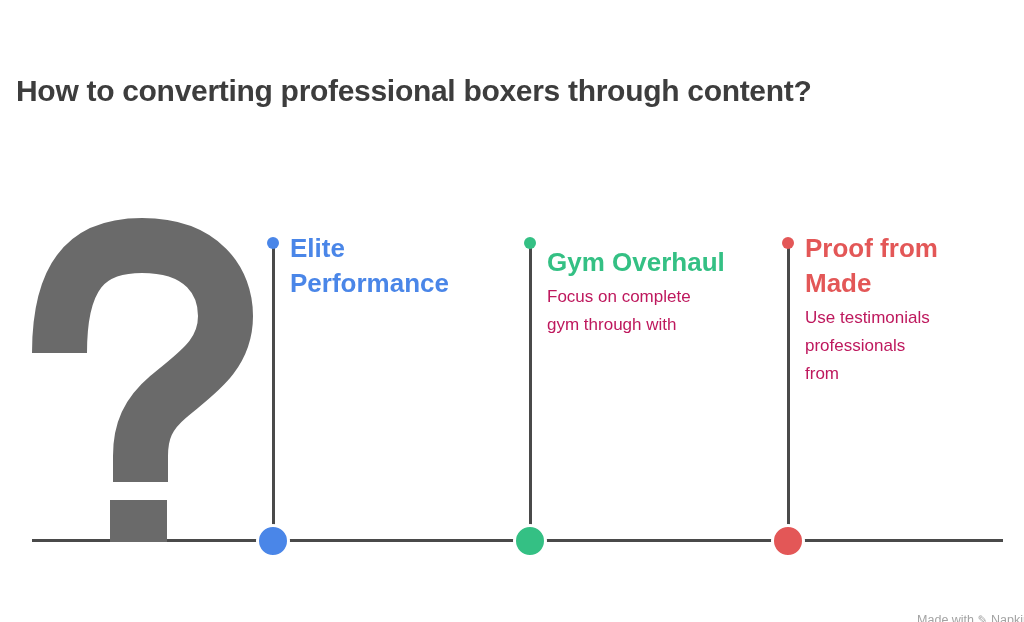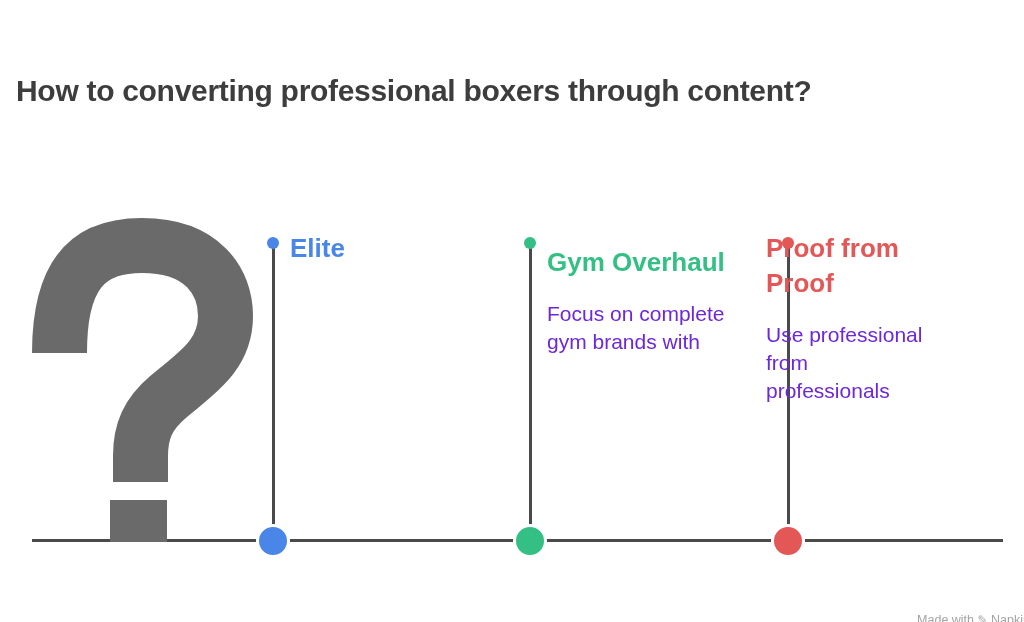--- a/index.html
+++ b/index.html
@@ -67,27 +67,27 @@
     position: absolute;
     top: 231px;
     width: 215px;
     z-index: 2;
     white-space: nowrap;
   }
   .heading {
     font-size: 26px;
     font-weight: 700;
     line-height: 35px;
-    margin-bottom: 20px;
+    margin-bottom: 3px;
   }
   .body {
-    font-size: 21px;
+    font-size: 17px;
     font-weight: 400;
     line-height: 28px;
-    color: #6d28d9;
+    color: #be185d;
   }
   .watermark {
     position: absolute;
     right: -6px;
     bottom: -5px;
     font-size: 12.5px;
     color: #a3a3a3;
     z-index: 5;
     white-space: nowrap;
   }
@@ -106,48 +106,49 @@
   </svg>
 
   <div class="axis" style="background: rgb(74, 74, 74);"></div>
 
   <div class="vline" style="left: 271.5px; background: rgb(74, 74, 74);"></div>
   <div class="topdot" style="left: 267px; background: rgb(74, 134, 232);"></div>
   <div class="node" style="left: 256px; background: rgb(74, 134, 232);"></div>
   <div class="item" style="left:290px">
     <div class="heading" style="color: rgb(74, 134, 232);">
       <div>Elite</div>
+      <div>Performance</div>
     </div>
   </div>
 
   <div class="vline" style="left: 528.5px; background: rgb(74, 74, 74);"></div>
   <div class="topdot" style="left: 524px; background: rgb(52, 192, 132);"></div>
   <div class="node" style="left: 513px; background: rgb(52, 192, 132);"></div>
   <div class="item" style="left:547px;top:245px">
     <div class="heading" style="color: rgb(52, 192, 132);">
       <div>Gym Overhaul</div>
     </div>
     <div class="body">
       <div>Focus on complete</div>
-      <div>gym brands with</div>
+      <div>gym through with</div>
     </div>
   </div>
 
   <div class="vline" style="left: 786.5px; background: rgb(74, 74, 74);"></div>
   <div class="topdot" style="left: 782px; background: rgb(227, 87, 87);"></div>
   <div class="node" style="left: 771px; background: rgb(227, 87, 87);"></div>
-  <div class="item" style="left:766px">
+  <div class="item" style="left:805px">
     <div class="heading" style="color: rgb(227, 87, 87);">
       <div>Proof from</div>
-      <div>Proof</div>
+      <div>Made</div>
     </div>
     <div class="body">
-      <div>Use professional</div>
+      <div>Use testimonials</div>
+      <div>professionals</div>
       <div>from</div>
-      <div>professionals</div>
     </div>
   </div>
 
   <div class="watermark">
     <span>Made with</span>
     <span class="pencil">✎</span>
     <span>Napkin</span>
   </div>
 
 </div>

